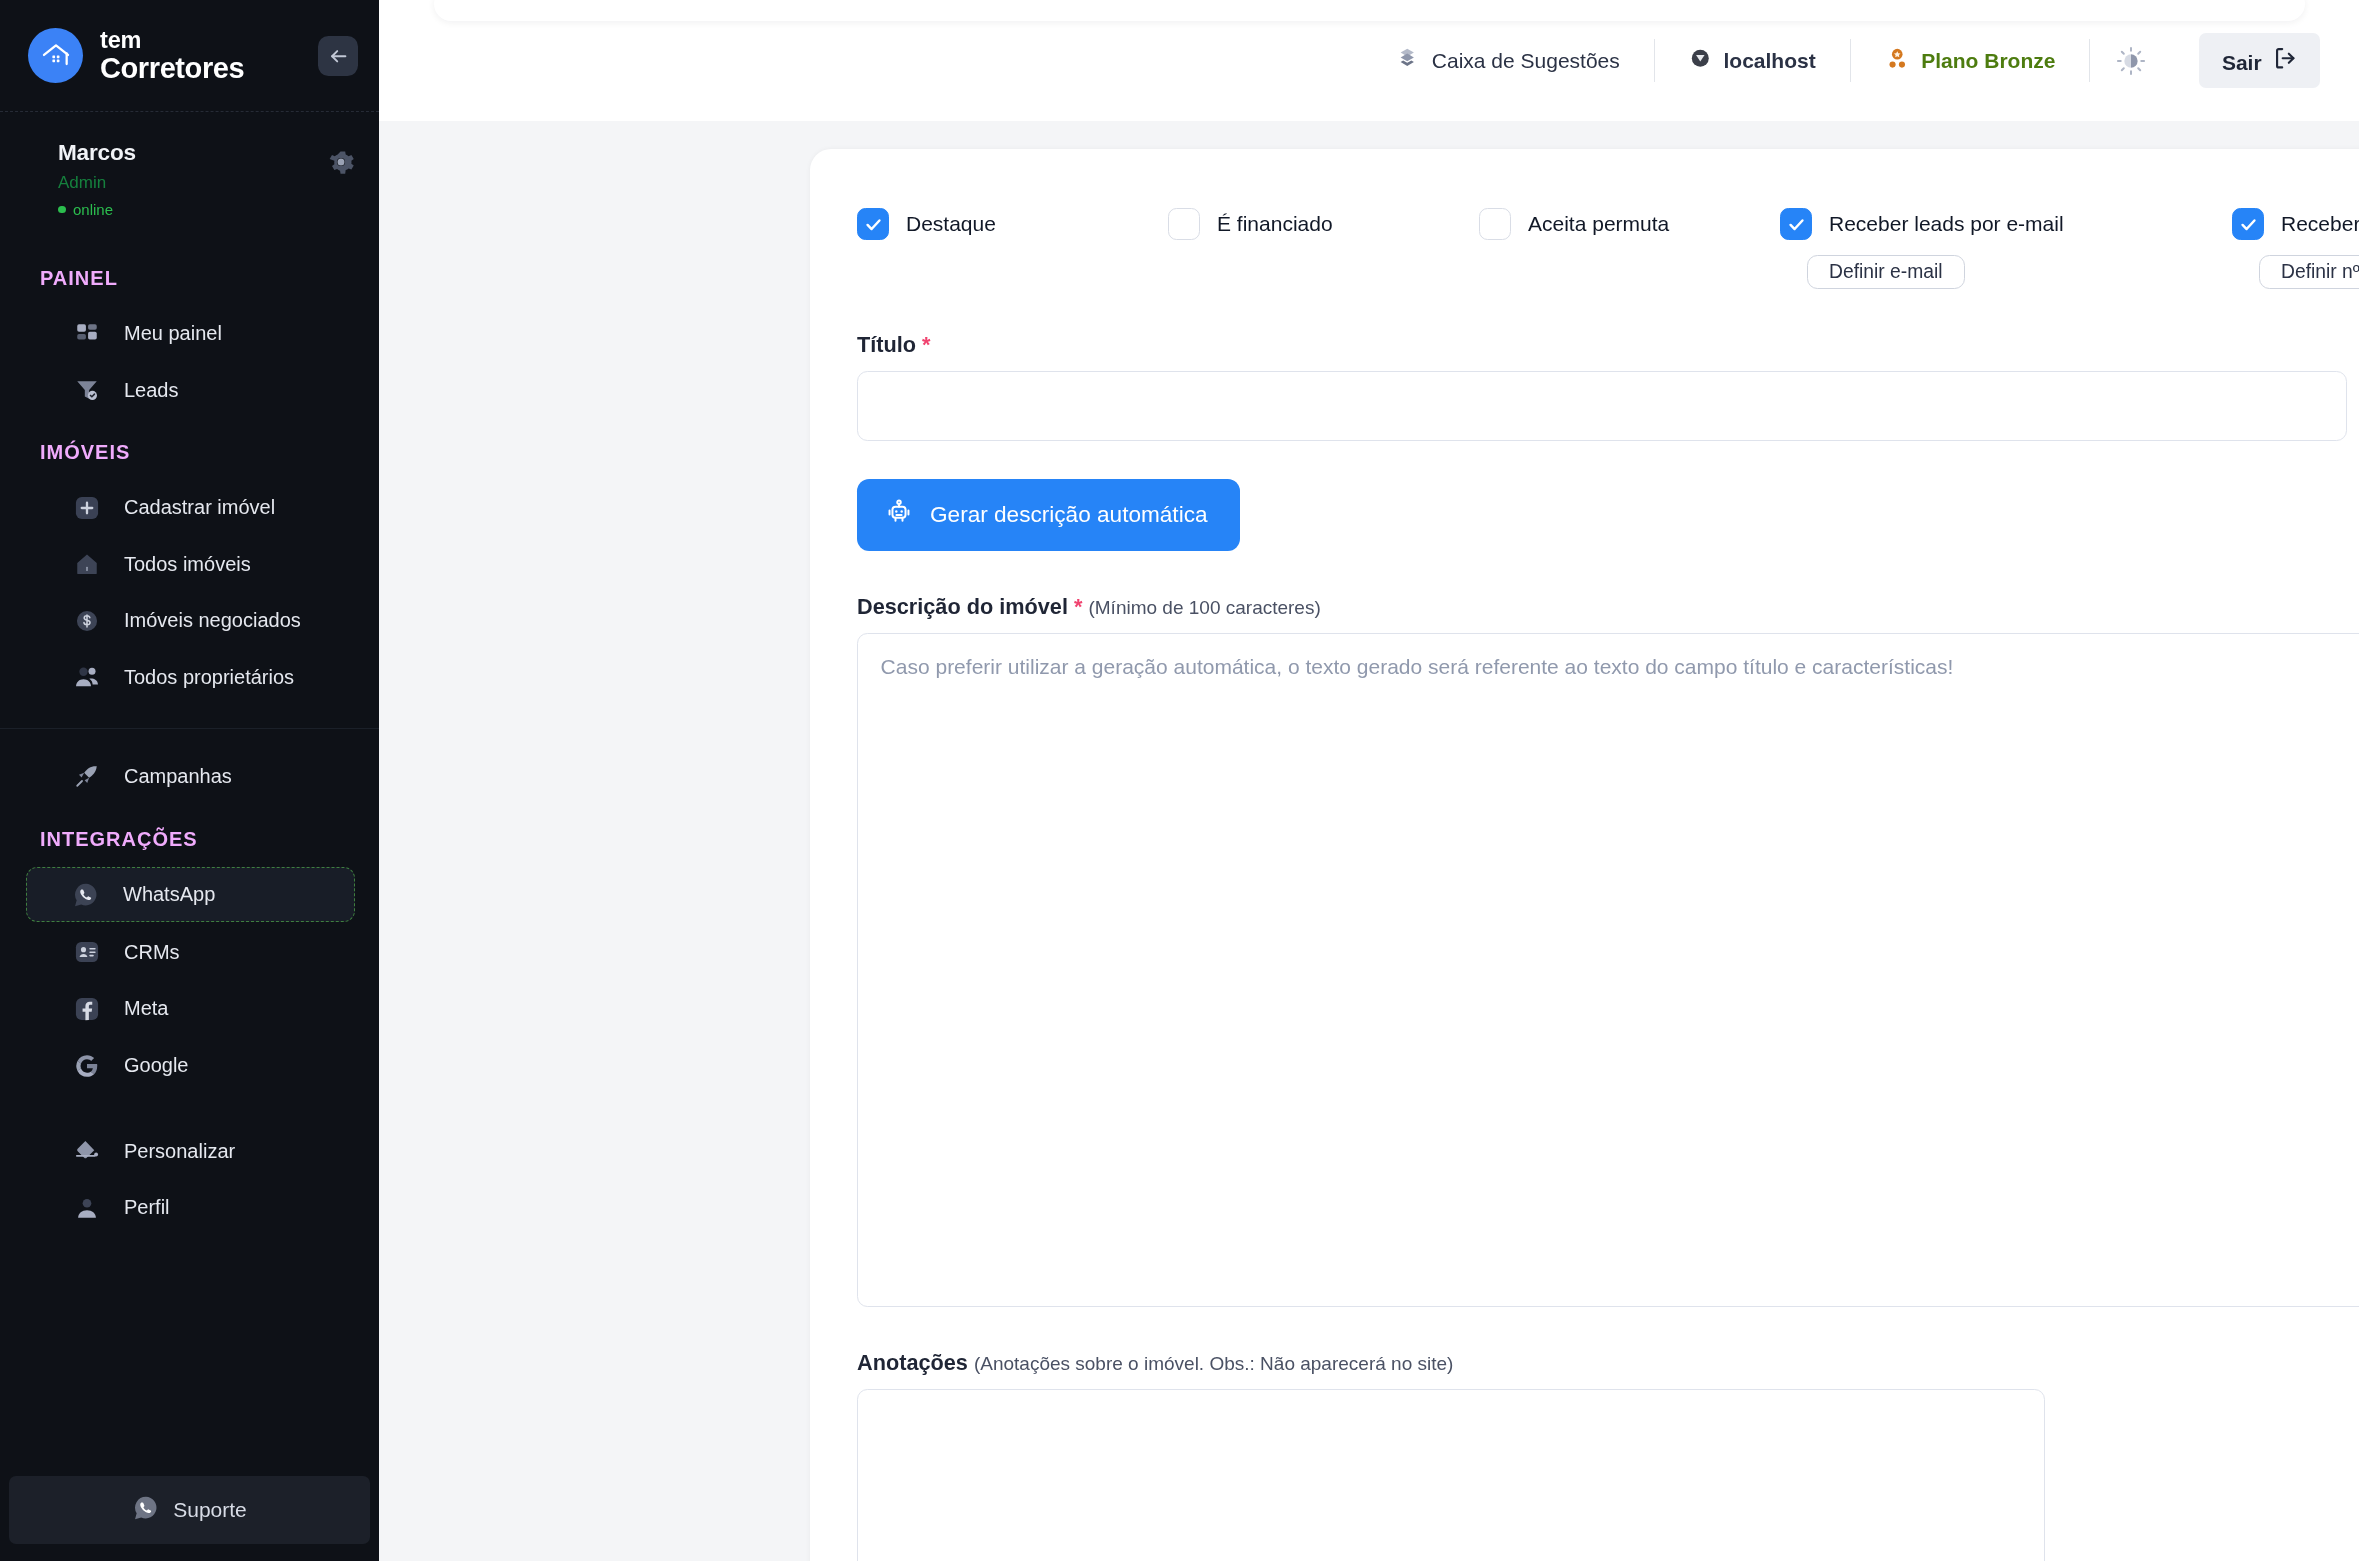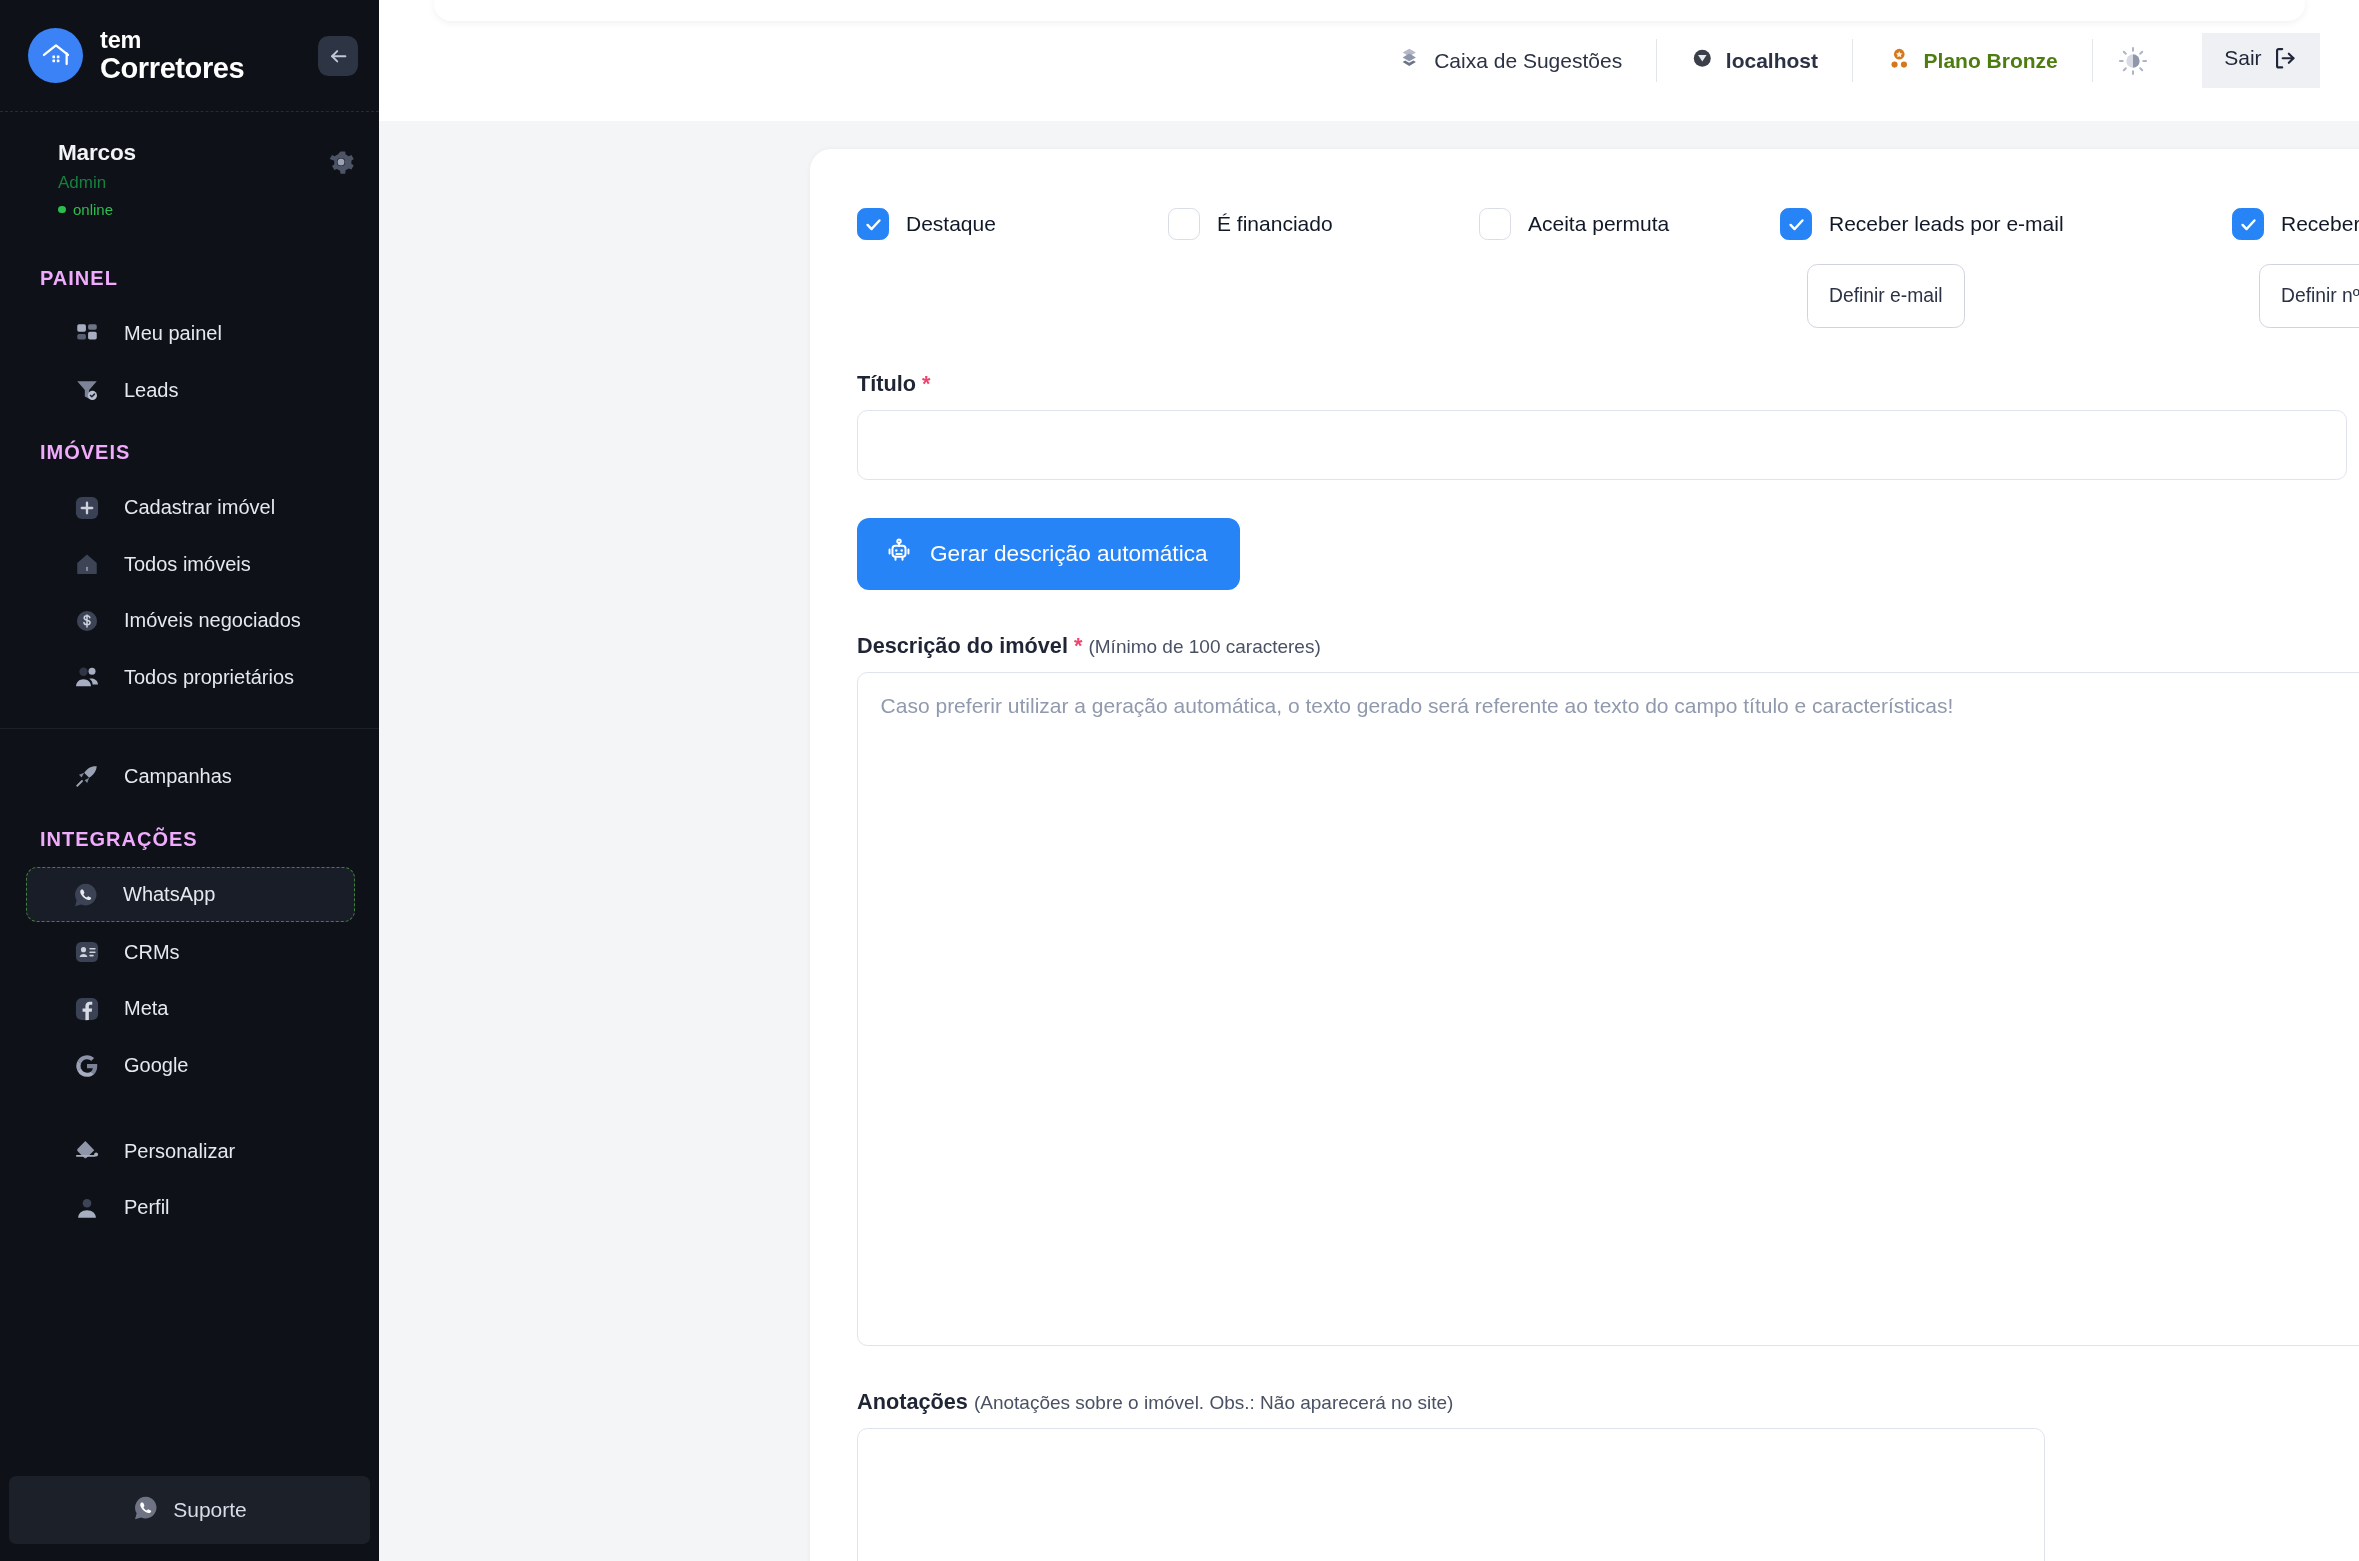--- a/index.html
+++ b/index.html
@@ -109,24 +109,24 @@
   }
   .tb-item {
     display:flex; align-items:center; gap: 12.2px;
     font-size: 21px; color:#2b3245;
     padding: 0 34px; cursor:pointer; white-space: nowrap;
   }
   .tb-sep { width:0.9px; height:43px; background:#e2e5ea; }
   .tb-bold { font-weight: 700; }
   .tb-bronze { color:#4d7c0f; font-weight:700; }
   .tb-logout {
-    display:flex; align-items:flex-start; gap:11.3px;
-    background:#eef0f4; border-radius: 0;
+    display:flex; align-items:flex-end; gap:11.3px;
+    background:#eef0f4; border-radius: 7px;
     padding: 13px 22.6px; margin-left: 28px;
-    font-size: 21px; color:#1f2637; font-weight:400; cursor:pointer;
+    font-size: 21px; color:#1f2637; font-weight:700; cursor:pointer;
   }
   .theme-toggle { padding: 0 24.5px; cursor:pointer; display:flex; align-items:center;}
 
   
   .ghost-card {
     position: absolute; left: 55px; right: 55px; top: -13px;
     height: 34px; background:#ffffff; border-radius: 17px;
     box-shadow: 0 1.9px 7.5px rgba(20,25,40,0.06);
   }
 
@@ -147,25 +147,25 @@
   .cb-line { display:flex; align-items:center; gap: 17px; }
   .cbox {
     width: 32px; height: 32px; border-radius: 8.5px;
     border: 1.9px solid #d9dde6; background:#ffffff;
     flex: 0 0 32px; cursor:pointer;
     display:flex; align-items:center; justify-content:center;
   }
   .cbox.checked { background:#2684f7; border-color:#2684f7; }
   .cb-label { font-size: 21px; color:#111827; white-space:nowrap; }
   .mini-btn {
-    margin-top: 24px; margin-left: 27px;
+    margin-top: 15px; margin-left: 27px;
     align-self:flex-start;
     border: 1.5px solid #cfd4de; border-radius: 10.4px;
     background:#ffffff; color:#2b3245;
-    font-size: 19.3px; padding: 20px 21px; cursor:pointer;
+    font-size: 19.3px; padding: 5px 21px; cursor:pointer;
     white-space: nowrap;
   }
   .c1 { width: 311px; }
   .c2 { width: 311px; }
   .c3 { width: 301px; }
   .c4 { width: 452px; }
 
   .fld-label {
     font-size: 21.7px; color:#1f2535; font-weight:600;
     margin-top: 43px; margin-bottom: 13px;

